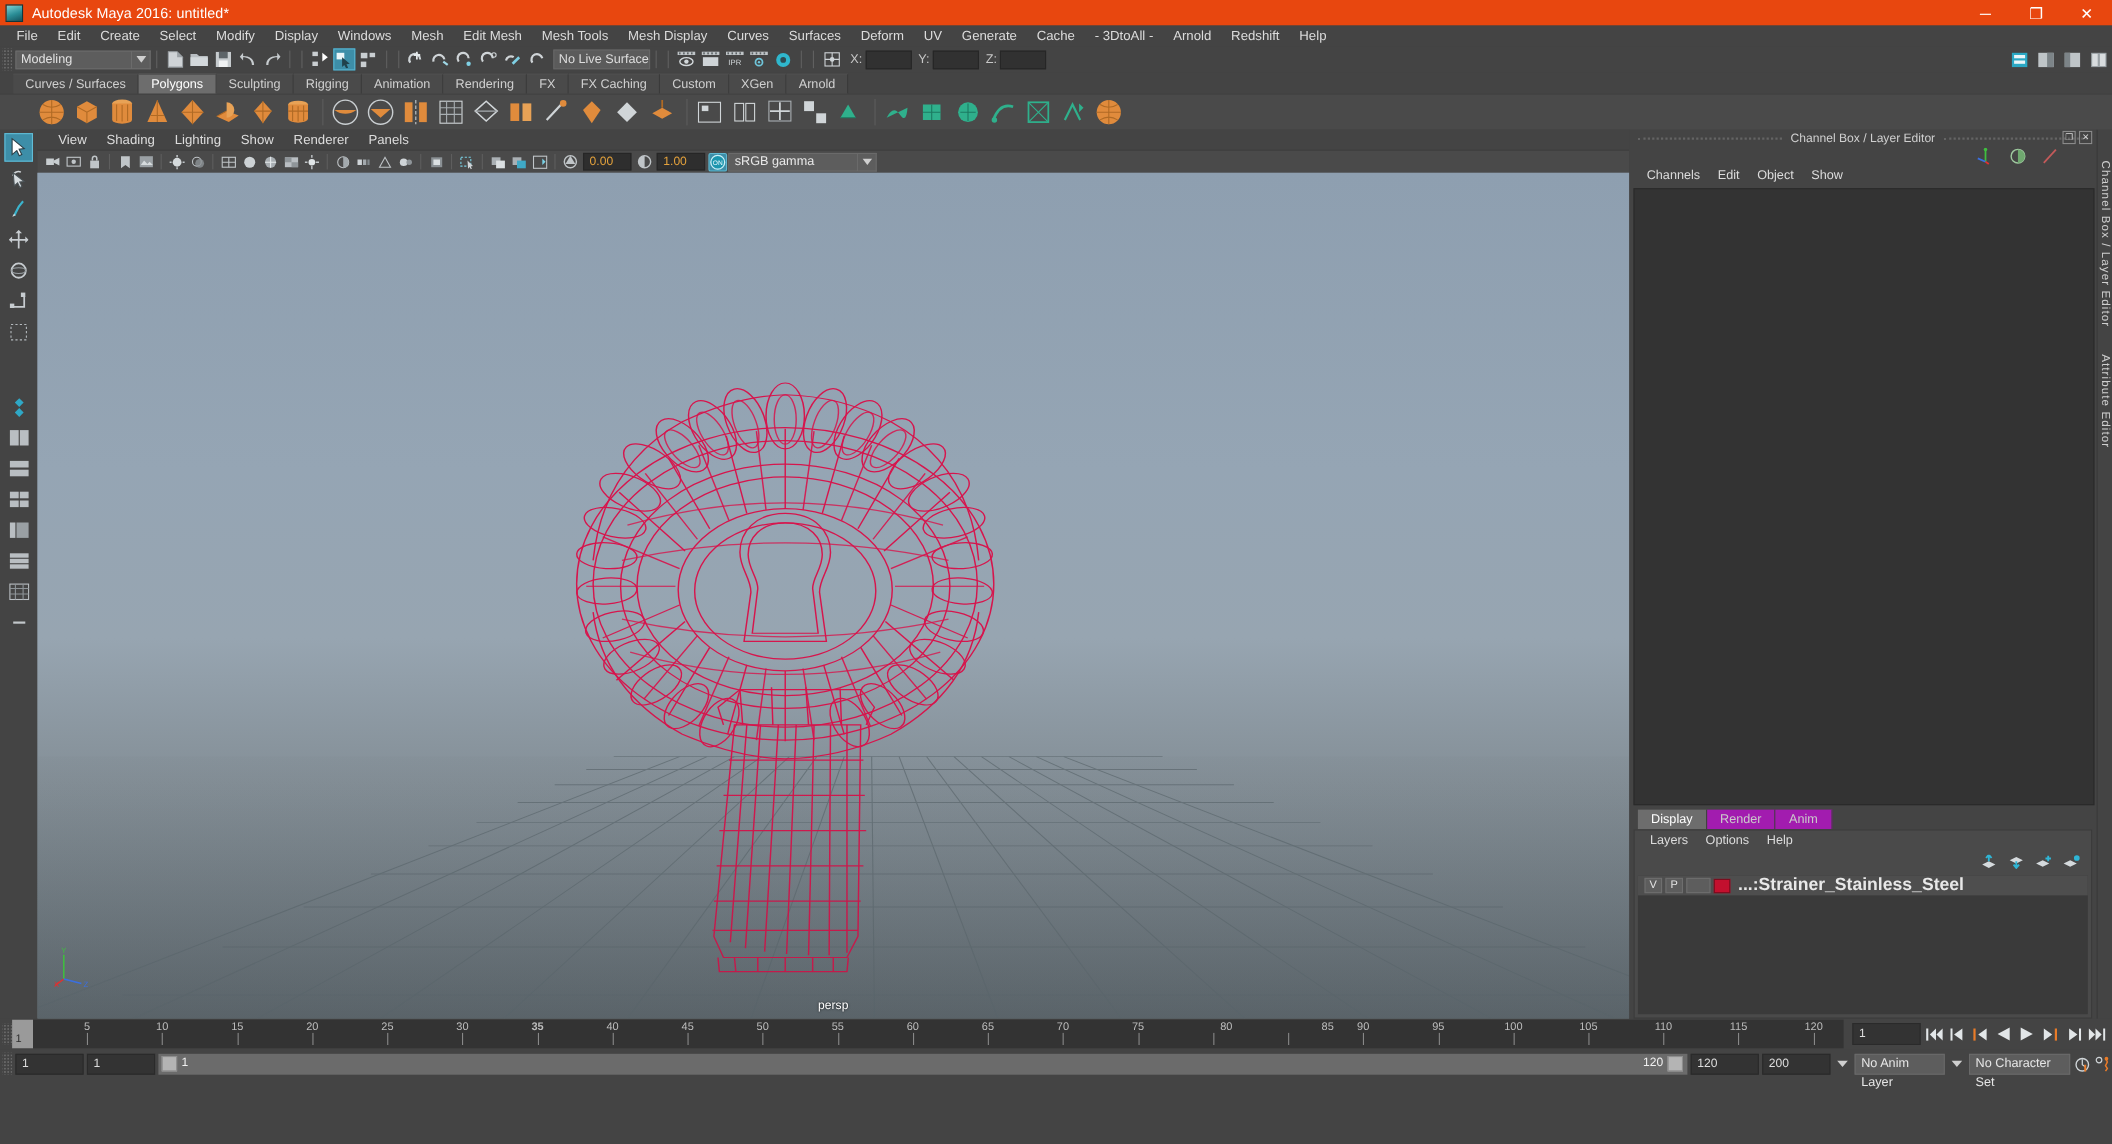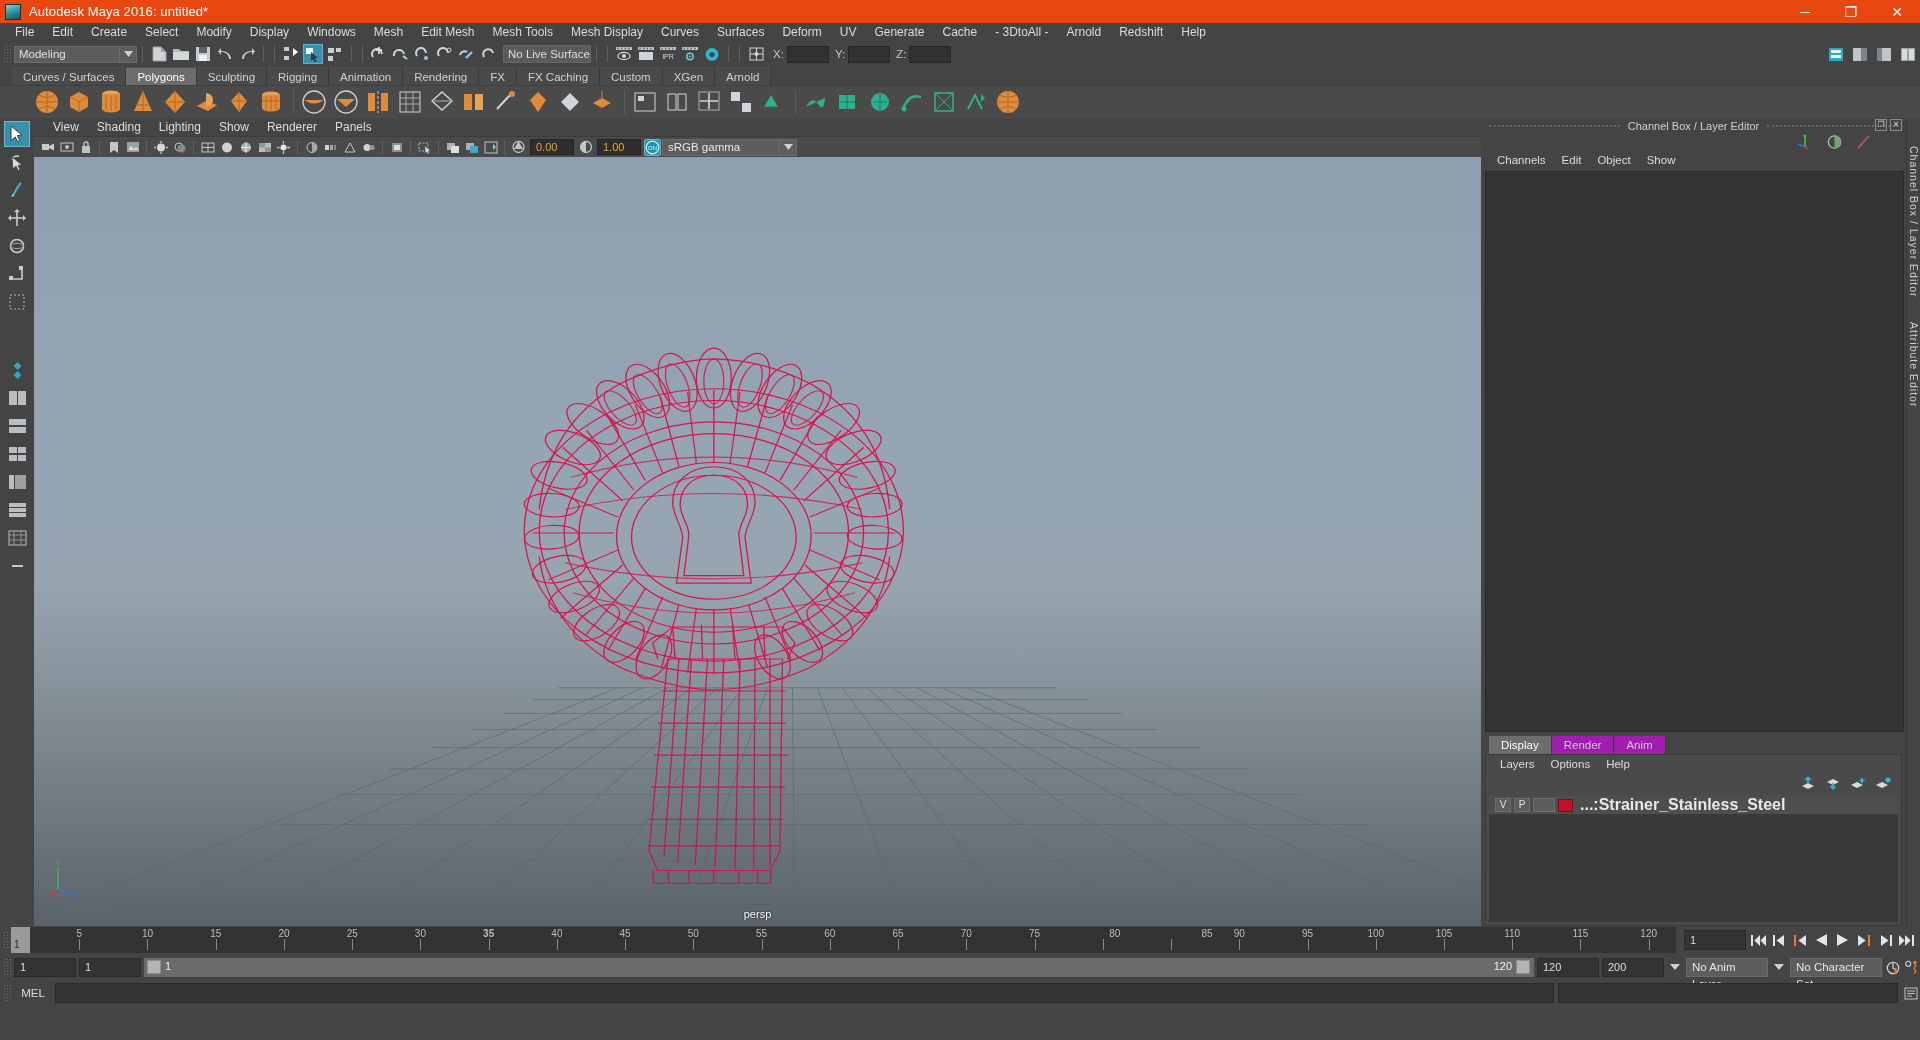--- a/index.html
+++ b/index.html
@@ -1285,27 +1285,15 @@
     </div>
     <div class="sel-arrow">
       <svg width="19" height="17" viewBox="0 0 19 17">
           <circle cx="5" cy="4" r="3" fill="none" stroke="#cfd4d7" stroke-width="1.3"></circle>
           <path d="M12 2l2 4-2 4 2 3-2 3" stroke="#e97b28" stroke-width="1.6" fill="none"></path>
           <circle cx="13" cy="2.5" r="2" fill="#e97b28"></circle>
         </svg>
     </div>
   </div>
 
-  <div class="cmdrow">
-    <div class="gripper"></div>
-    <div class="mel-lbl">MEL</div>
-    <div class="mel-input"></div>
-    <div class="mel-right"></div>
-    <div style="width:18px; display:flex; align-items:center; justify-content:center;">
-      <svg width="14" height="13" viewBox="0 0 14 13">
-          <rect x="1" y="1" width="12" height="11" fill="none" stroke="#c0c5c8"></rect>
-          <path d="M3 4h8M3 6.5h8M3 9h5" stroke="#c0c5c8"></path>
-        </svg>
-    </div>
-  </div>
 
 
 </div>
 
 </body></html>

